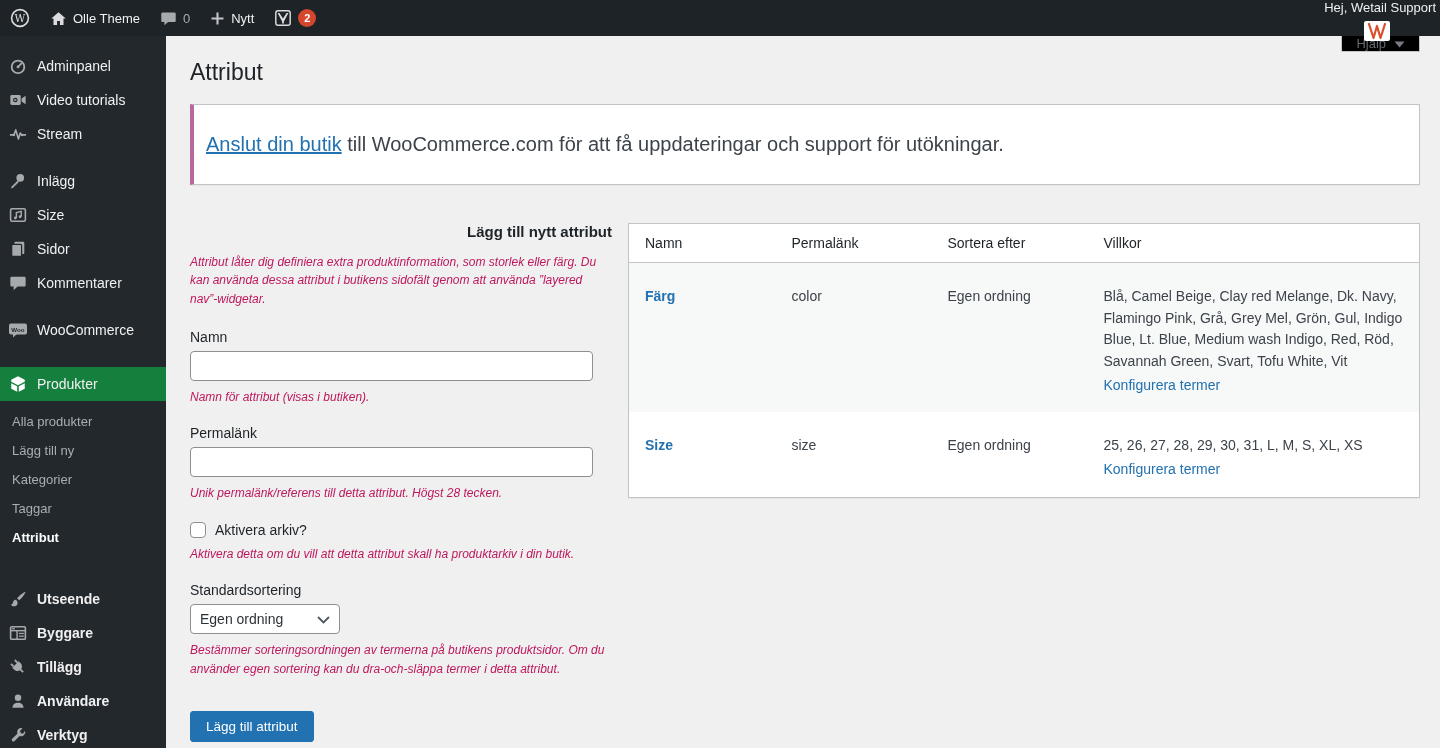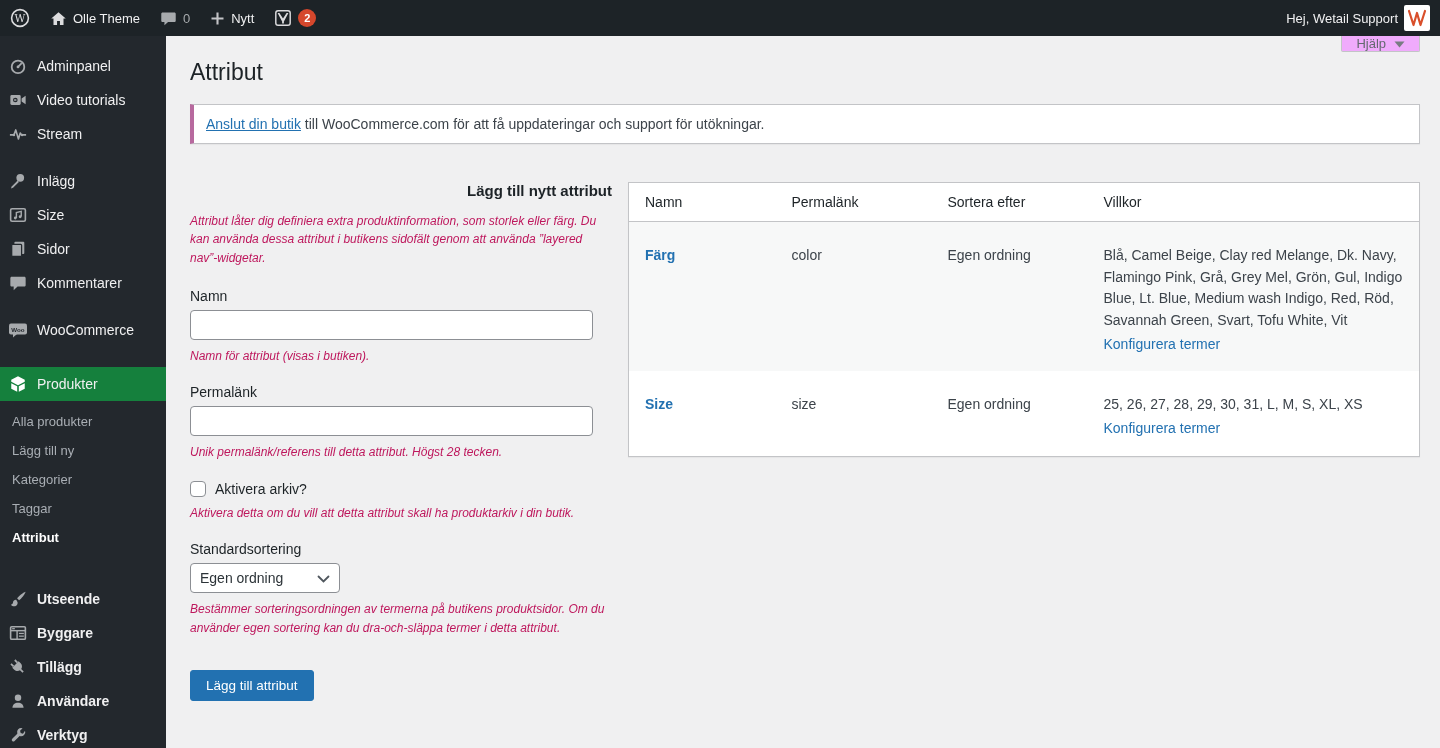--- a/index.html
+++ b/index.html
@@ -20,21 +20,21 @@
   }
   .ab-left, .ab-right { display: flex; align-items: center; height: 100%; }
   .ab-item { display: flex; align-items: center; gap: 6px; padding: 0 10px; height: 100%; cursor: pointer; color: #f0f0f1; }
   .ab-item svg { display: block; }
   .ab-count { color: #a7aaad; }
   .ab-badge {
     width: 18px; height: 18px; border-radius: 50%;
     background: #d5472c; color: #fff; font-size: 11px; font-weight: bold;
     display: flex; align-items: center; justify-content: center;
   }
-  .ab-greeting { padding-right: 4px; }
+  .ab-greeting { padding-right: 4px; flex-direction: column; }
   .ab-avatar {
     width: 26px; height: 26px; background: #fff; border-radius: 2px;
     display: flex; align-items: center; justify-content: center; margin-right: 6px;
   }
 
   
   .sidebar {
     position: absolute; top: 36px; left: 0; bottom: 0; width: 198px;
     background: #23282d; color: #f0f0f1; padding-top: 13px;
   }
@@ -58,30 +58,30 @@
   .submenu-item.current { color: #fff; font-weight: bold; }
   .bottom-group { margin-top: 18px; font-weight: bold; }
 
   
   .content {
     position: absolute; top: 36px; left: 166px; right: 0; bottom: 0;
     background: #f0f0f1; padding: 0 20px 0 24px; overflow: hidden;
   }
   .help-tab {
     position: absolute; top: 0; right: 20px;
-    background: #f0abfc; border: 1px solid #c3c4c7; border-top: none;
+    background: #000000; border: 1px solid #c3c4c7; border-top: none;
     border-radius: 0 0 2px 2px;
     padding: 0 14px; font-size: 13px; color: #646970; cursor: pointer;
     display: flex; align-items: center; gap: 8px;
   }
   .page-title { font-size: 23px; font-weight: 400; color: #1d2327; padding-top: 22px; line-height: 1.3; }
   .notice {
     margin-top: 16px; background: #fff;
     border: 1px solid #c3c4c7; border-left: 4px solid #b7699e;
-    padding: 11px 12px; font-size: 14px; color: #3c434a;
+    padding: 28px 12px; font-size: 20px; color: #3c434a;
     box-shadow: 0 1px 1px rgba(0,0,0,.04);
   }
   .notice a { color: #2271b1; text-decoration: underline; }
 
   .columns { display: flex; margin-top: 38px; align-items: flex-start; }
   .form-col { width: 422px; flex: none; }
   .table-col { flex: 1; margin-left: 16px; }
 
   .form-col h3 { font-size: 15px; font-weight: bold; color: #1d2327; margin-bottom: 13px; text-align: right; }
   .desc { font-style: italic; font-size: 12px; color: #be185d; line-height: 1.55; }

